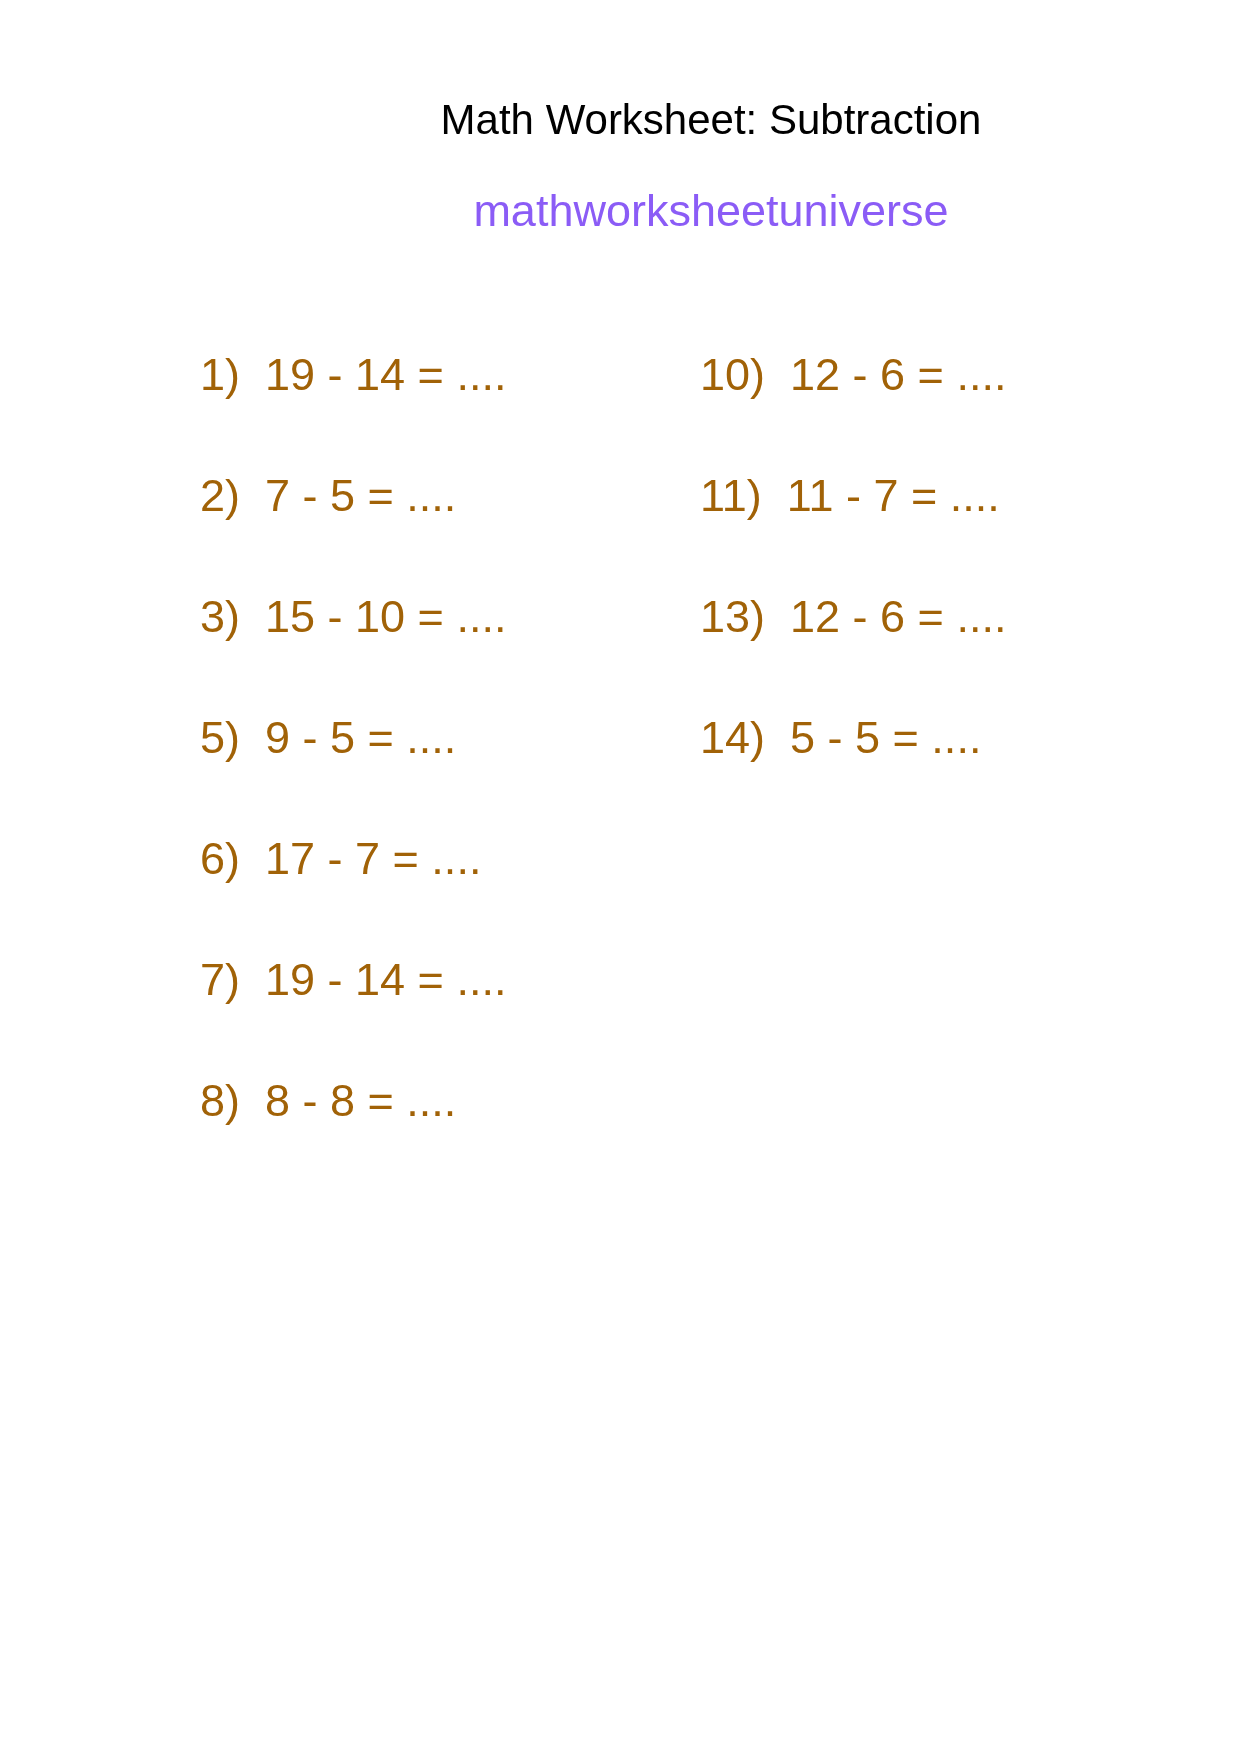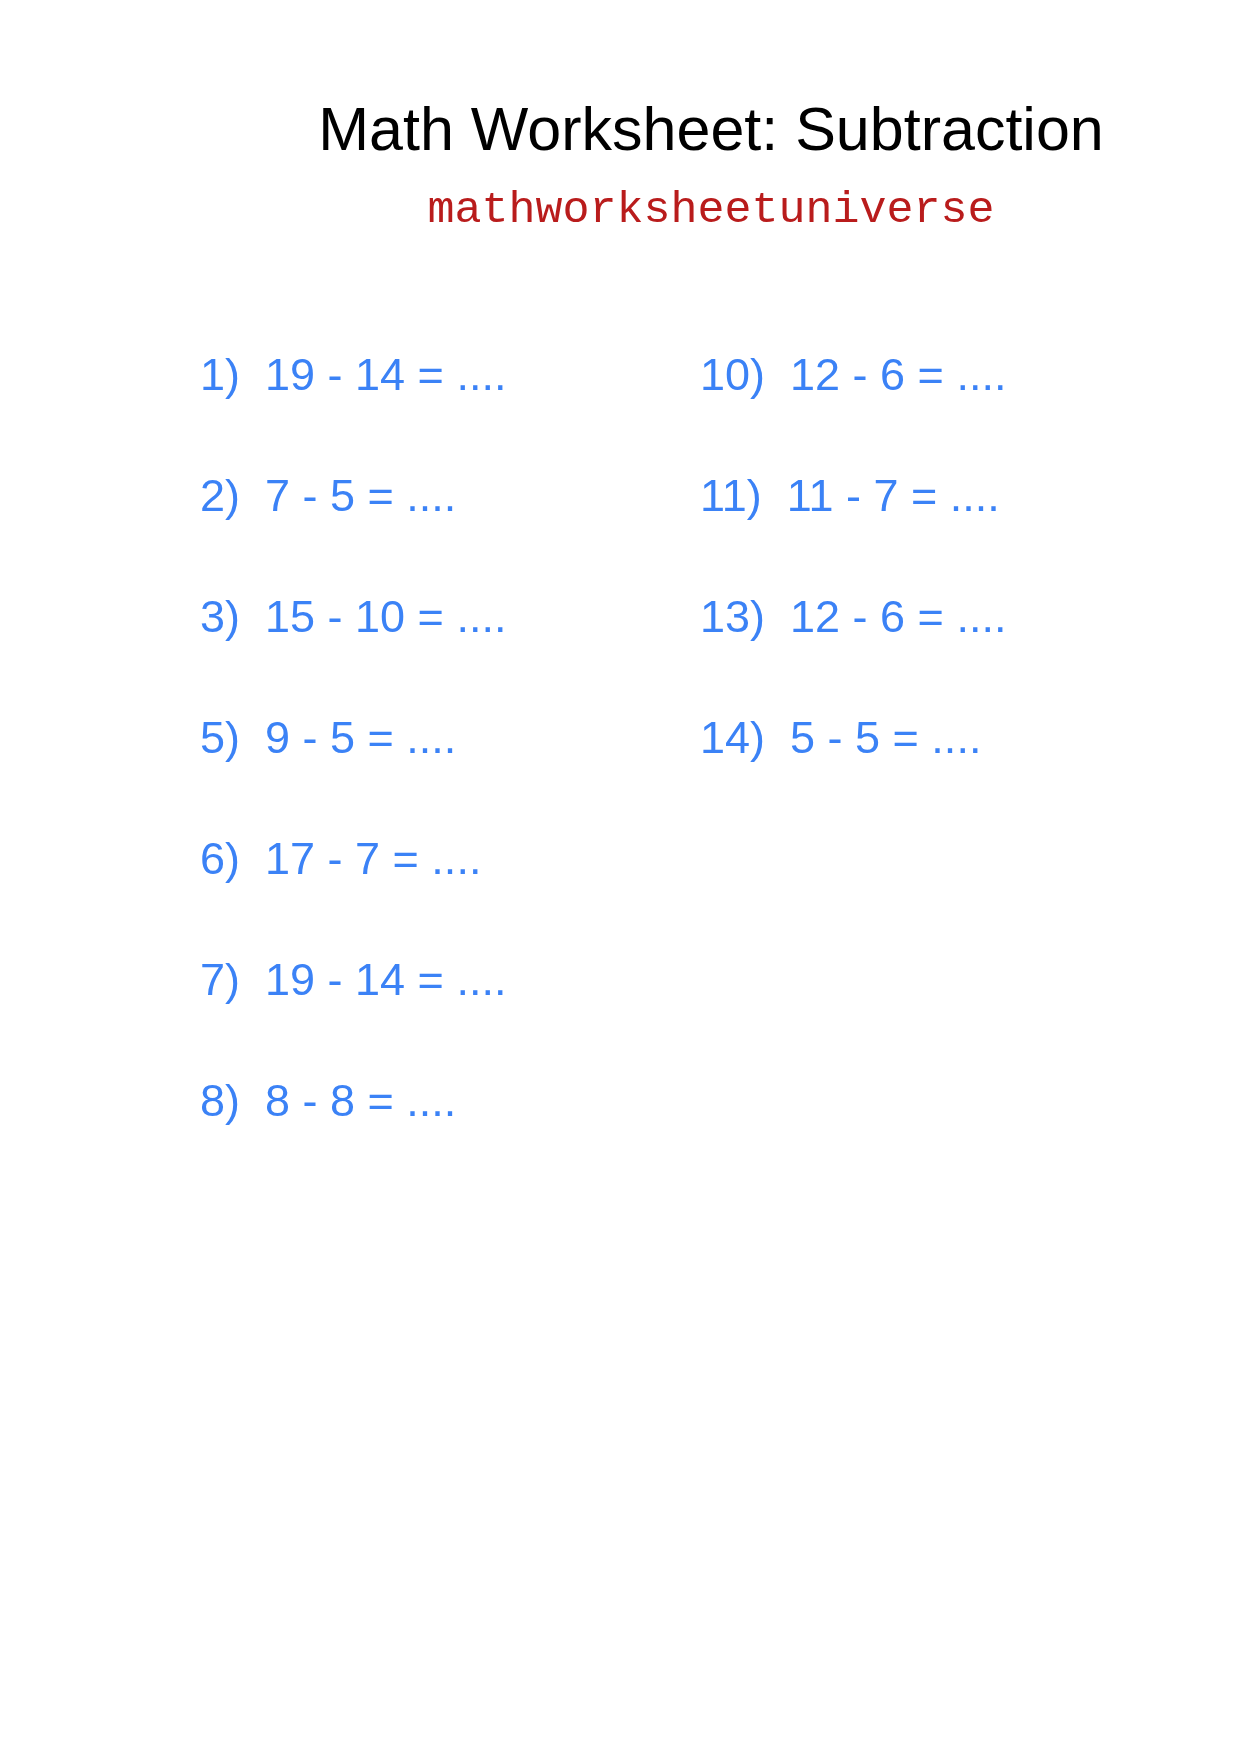--- a/index.html
+++ b/index.html
@@ -17,50 +17,49 @@
   .page {
     position: absolute;
     inset: 0;
     background: #ffffff;
   }
   .title {
     position: absolute;
     top: 99px;
     left: 711px;
     transform: translateX(-50%);
-    font-size: 61px;
+    font-size: 42px;
     line-height: 1;
     color: #000000;
     white-space: nowrap;
     letter-spacing: 0;
   }
   .subtitle {
     position: absolute;
     top: 188px;
     left: 711px;
     transform: translateX(-50%);
     font-size: 45px;
     line-height: 1;
-    color: #b91c1c;
+    color: #8b5cf6;
     white-space: nowrap;
-    font-family: Liberation Mono, monospace;
   }
   .col {
     position: absolute;
     top: 352px;
     display: flex;
     flex-direction: column;
   }
   .col-left  { left: 200px; }
   .col-right { left: 700px; }
   .problem {
     height: 121px;
     font-size: 45px;
     line-height: 45px;
-    color: #3b82f6;
+    color: #a16207;
     white-space: pre;
   }
 </style>
 </head>
 <body>
 
 <div class="page">
   <div class="title">Math Worksheet: Subtraction</div>
   <div class="subtitle">mathworksheetuniverse</div>
 

